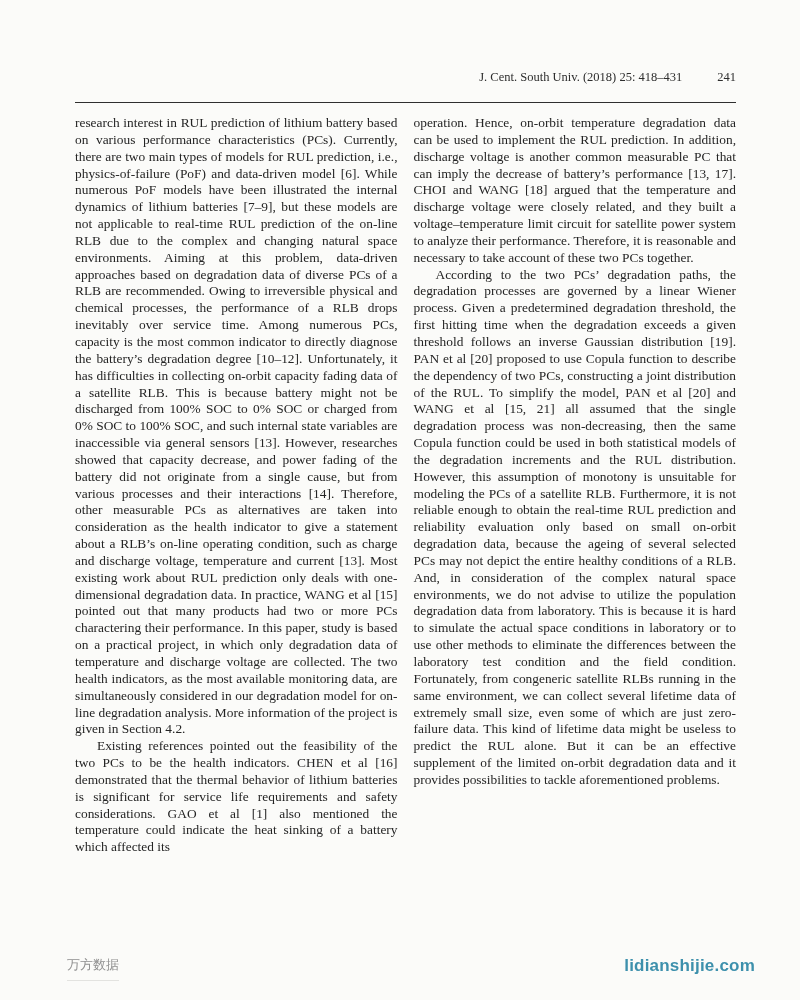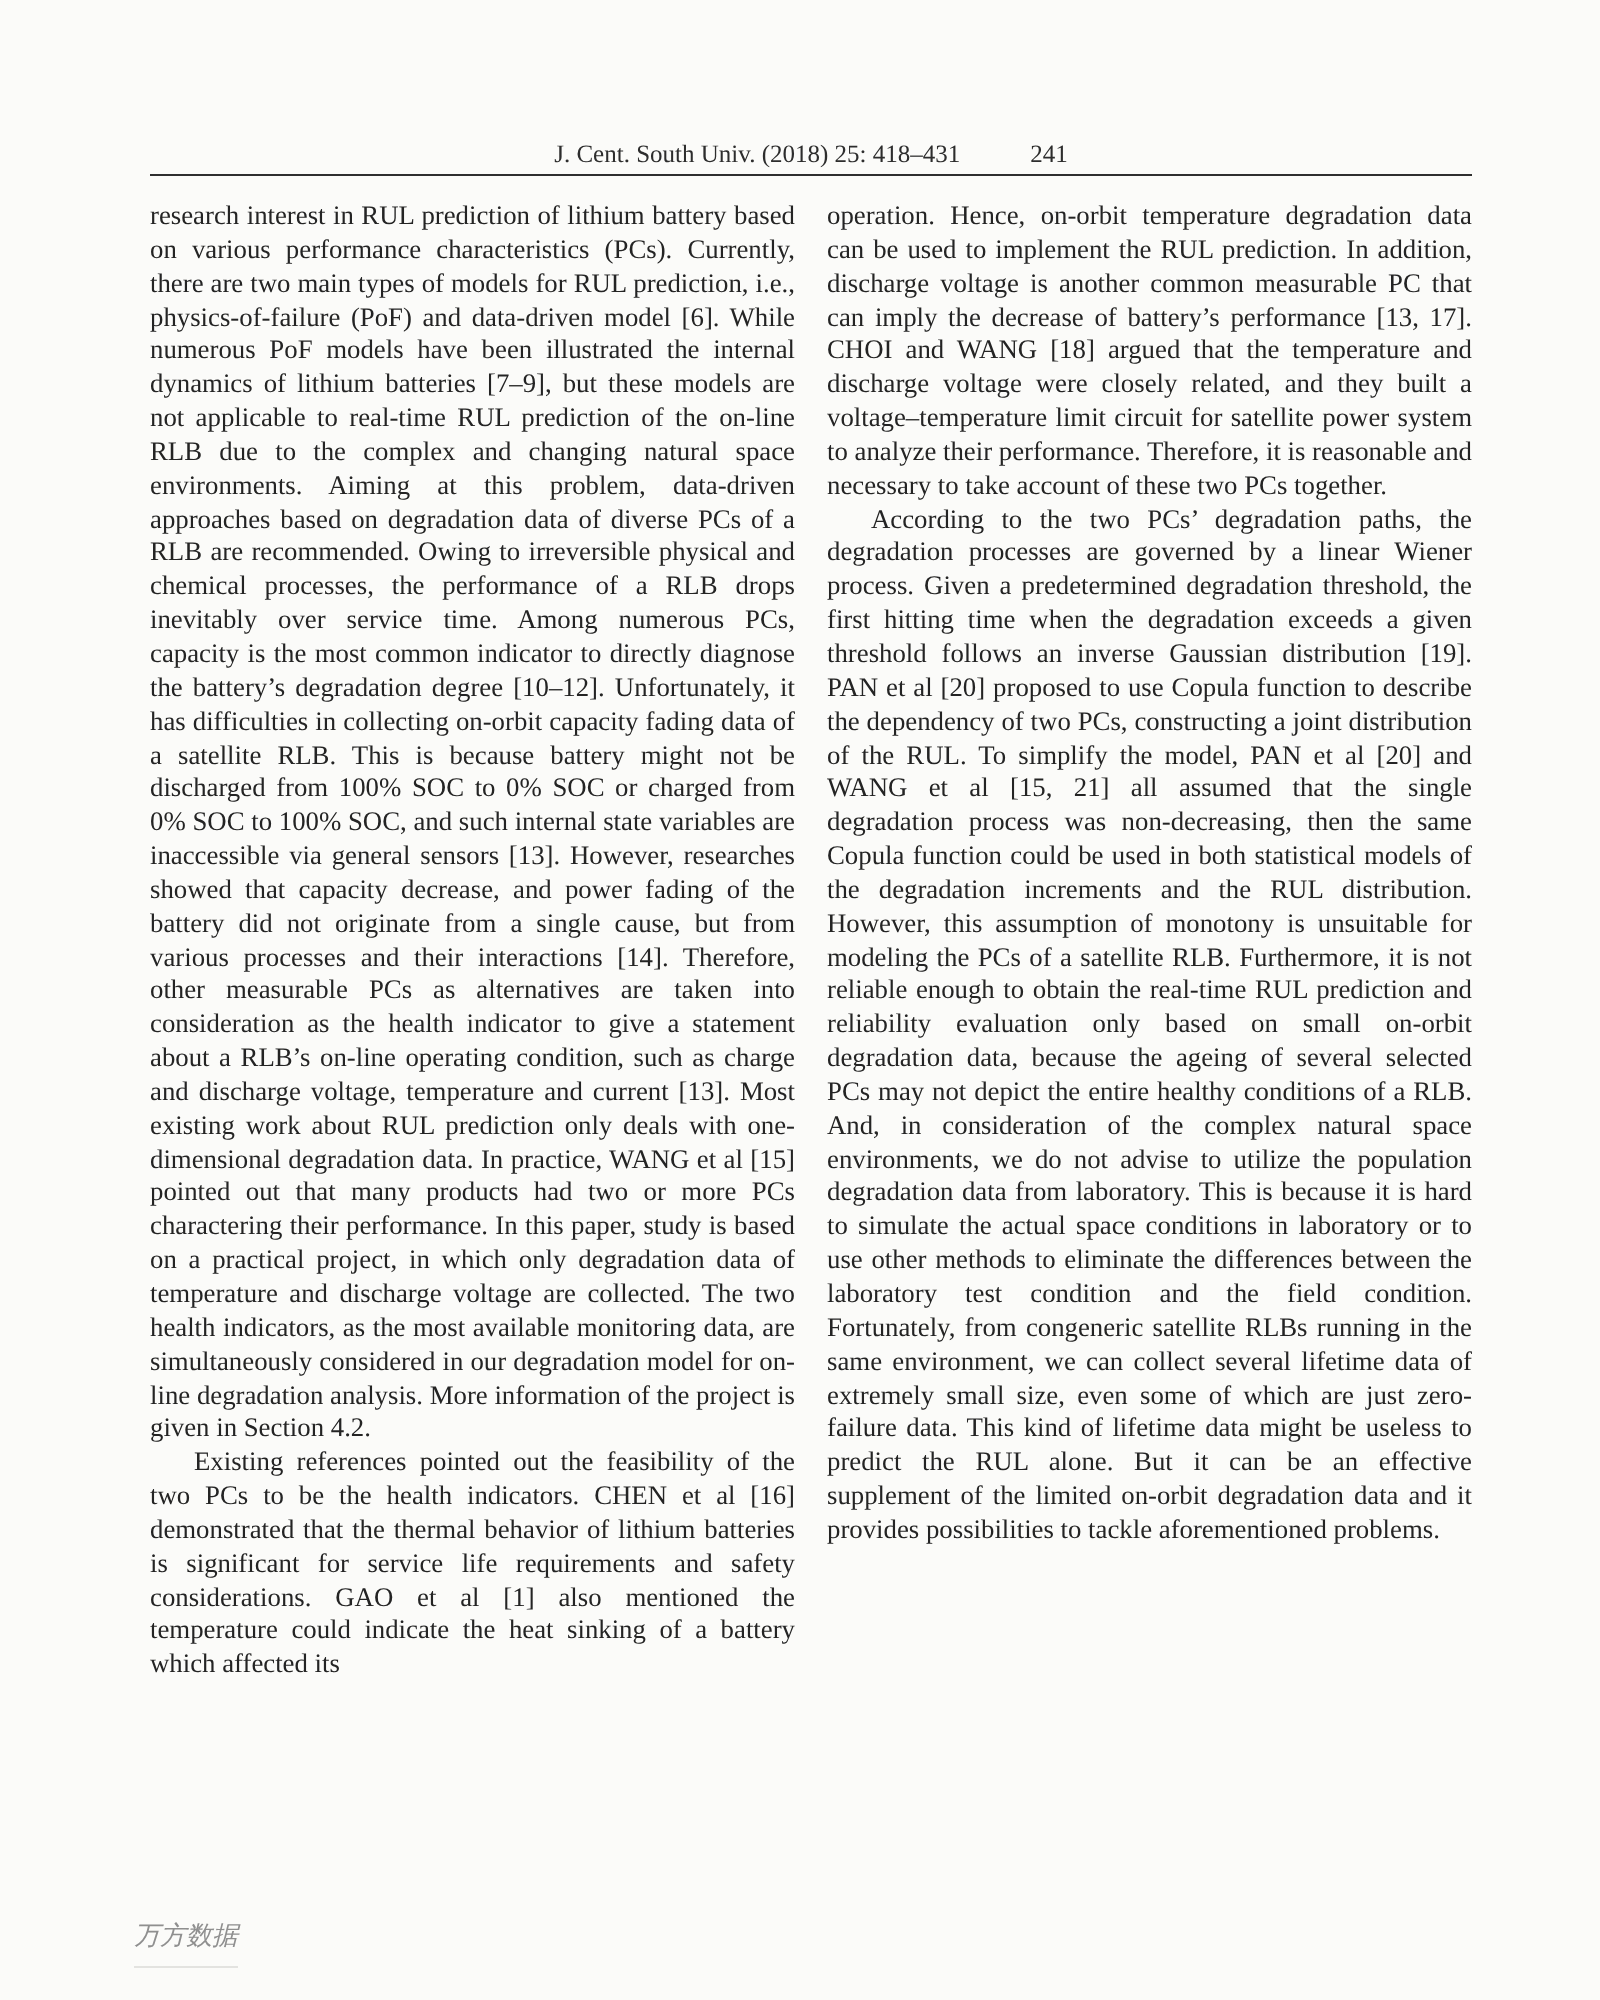--- a/index.html
+++ b/index.html
@@ -11,25 +11,25 @@
     color: #262626;
     position: relative;
     overflow: hidden;
   }
   .content {
     margin: 0 64px 0 75px;   
     padding-top: 70px;
   }
   .page-header {
     display: flex;
-    justify-content: center;
+    justify-content: flex-end;
     align-items: flex-end;
     font-size: 12.5px;
     color: #2d2d2d;
-    padding-bottom: 2px;
+    padding-bottom: 17px;
     border-bottom: 1.5px solid #2f2f2f;
     gap: 35px;
   }
   .columns {
     display: flex;
     gap: 16px;
     margin-top: 12px;
   }
   .col {
     flex: 1 1 0;
@@ -42,21 +42,20 @@
   .para.indent { text-indent: 22px; font-family: Liberation Serif, serif; }
   .footer {
     position: absolute;
     left: 0;
     right: 17px;
     bottom: 16px;
     display: flex;
     justify-content: space-between;
     align-items: flex-start;
     padding: 0 28px 0 67px;
-    font-style: italic;
   }
   .watermark {
     font-family: "DejaVu Sans", sans-serif;
     font-size: 13px;
     color: #8f8f8f;
     border-bottom: 1px solid #e3e3e0;
     padding-bottom: 6px;
   }
   .site-mark {
     font-family: "Liberation Sans", sans-serif;
@@ -87,13 +86,14 @@
     <div class="col">
       <p class="para">operation. Hence, on-orbit temperature degradation data can be used to implement the RUL prediction. In addition, discharge voltage is another common measurable PC that can imply the decrease of battery’s performance [13, 17]. CHOI and WANG [18] argued that the temperature and discharge voltage were closely related, and they built a voltage–temperature limit circuit for satellite power system to analyze their performance. Therefore, it is reasonable and necessary to take account of these two PCs together.</p>
       <p class="para indent">According to the two PCs’ degradation paths, the degradation processes are governed by a linear Wiener process. Given a predetermined degradation threshold, the first hitting time when the degradation exceeds a given threshold follows an inverse Gaussian distribution [19]. PAN et al [20] proposed to use Copula function to describe the dependency of two PCs, constructing a joint distribution of the RUL. To simplify the model, PAN et al [20] and WANG et al [15, 21] all assumed that the single degradation process was non-decreasing, then the same Copula function could be used in both statistical models of the degradation increments and the RUL distribution. However, this assumption of monotony is unsuitable for modeling the PCs of a satellite RLB. Furthermore, it is not reliable enough to obtain the real-time RUL prediction and reliability evaluation only based on small on-orbit degradation data, because the ageing of several selected PCs may not depict the entire healthy conditions of a RLB. And, in consideration of the complex natural space environments, we do not advise to utilize the population degradation data from laboratory. This is because it is hard to simulate the actual space conditions in laboratory or to use other methods to eliminate the differences between the laboratory test condition and the field condition. Fortunately, from congeneric satellite RLBs running in the same environment, we can collect several lifetime data of extremely small size, even some of which are just zero-failure data. This kind of lifetime data might be useless to predict the RUL alone. But it can be an effective supplement of the limited on-orbit degradation data and it provides possibilities to tackle aforementioned problems.</p>
     </div>
 
   </div>
 </div>
 
 <div class="footer">
   <span class="watermark">万方数据</span>
+  <span class="site-mark">lidianshijie.com</span>
 </div>
 
 </body></html>

